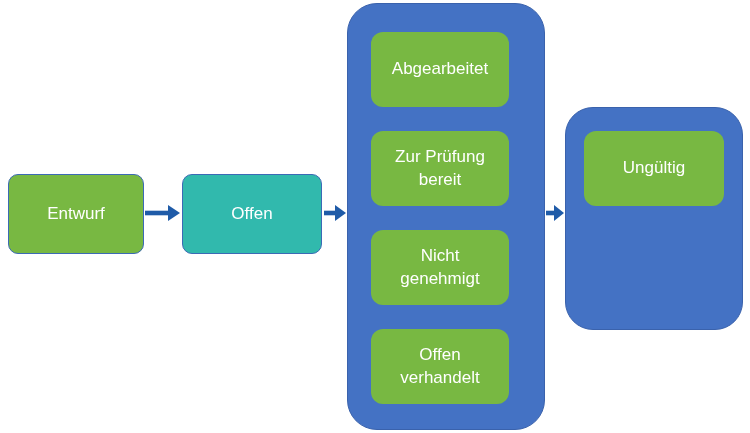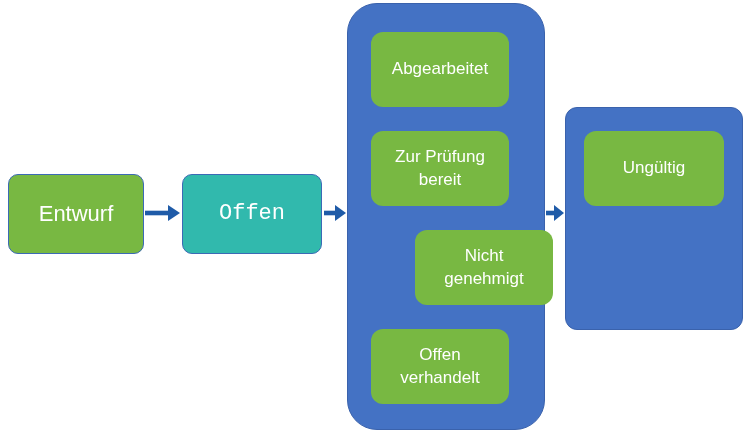--- a/index.html
+++ b/index.html
@@ -16,69 +16,69 @@
     overflow: hidden;
   }
   .state {
     position: absolute;
     box-sizing: border-box;
     display: flex;
     align-items: center;
     justify-content: center;
     text-align: center;
     color: #ffffff;
-    font-size: 22px;
+    font-size: 17px;
     line-height: 1.3;
     border-radius: 10px;
     padding: 8px 12px;
   }
   .state-green {
     background: var(--green, #78B842);
     border: 1.5px solid var(--border-blue, #3C6AB5);
   }
   .state-teal {
     background: var(--teal, #31B9AD);
     border: 1.5px solid var(--border-blue, #3C6AB5);
   }
   #node-entwurf { left: 8px;   top: 174px; width: 136px; height: 80px; }
-  #node-offen   { left: 182px; top: 174px; width: 140px; height: 80px; font-family: Liberation Mono, monospace; }
+  #node-offen   { left: 182px; top: 174px; width: 140px; height: 80px; }
 
   .group {
     position: absolute;
     box-sizing: border-box;
     background: var(--container-blue, #4472C4);
     border: 1px solid var(--container-border, #3A62AC);
   }
   #group-processing {
     left: 347px; top: 3px; width: 198px; height: 427px;
     border-radius: 30px;
   }
   #group-final {
     left: 565px; top: 107px; width: 178px; height: 223px;
-    border-radius: 12px;
+    border-radius: 28px;
   }
   .substate {
     position: absolute;
     box-sizing: border-box;
     display: flex;
     align-items: center;
     justify-content: center;
     text-align: center;
     color: #ffffff;
     font-size: 17px;
     line-height: 1.3;
     background: var(--green, #78B842);
     border-radius: 12px;
     padding: 0 12px;
   }
   
   #group-processing .substate { left: 23px; width: 138px; height: 75px; }
   #sub-abgearbeitet   { top: 28px; }
   #sub-pruefung       { top: 127px; }
-  #sub-genehmigt      { top: 226px; margin-left: 44px; }
+  #sub-genehmigt      { top: 226px; }
   #sub-verhandelt     { top: 325px; }
   
   #group-final .substate { left: 18px; width: 140px; height: 75px; }
   #sub-ungueltig      { top: 23px; }
   #sub-geschlossen    { top: 125px; }
 
   .arrow {
     position: absolute;
     top: 204px;
     height: 18px;

